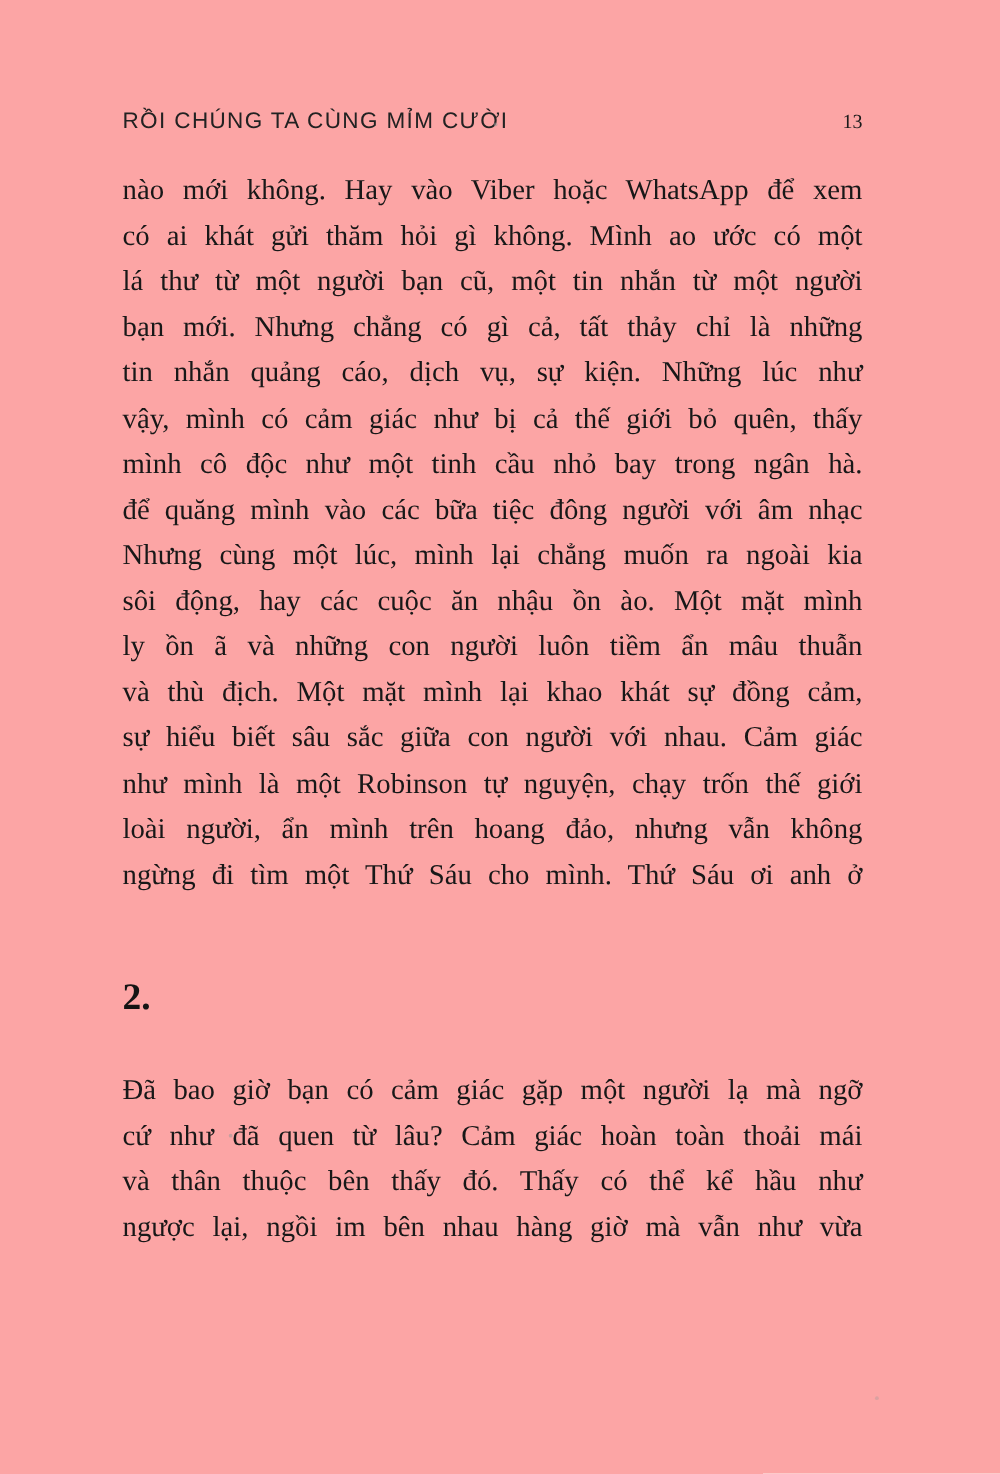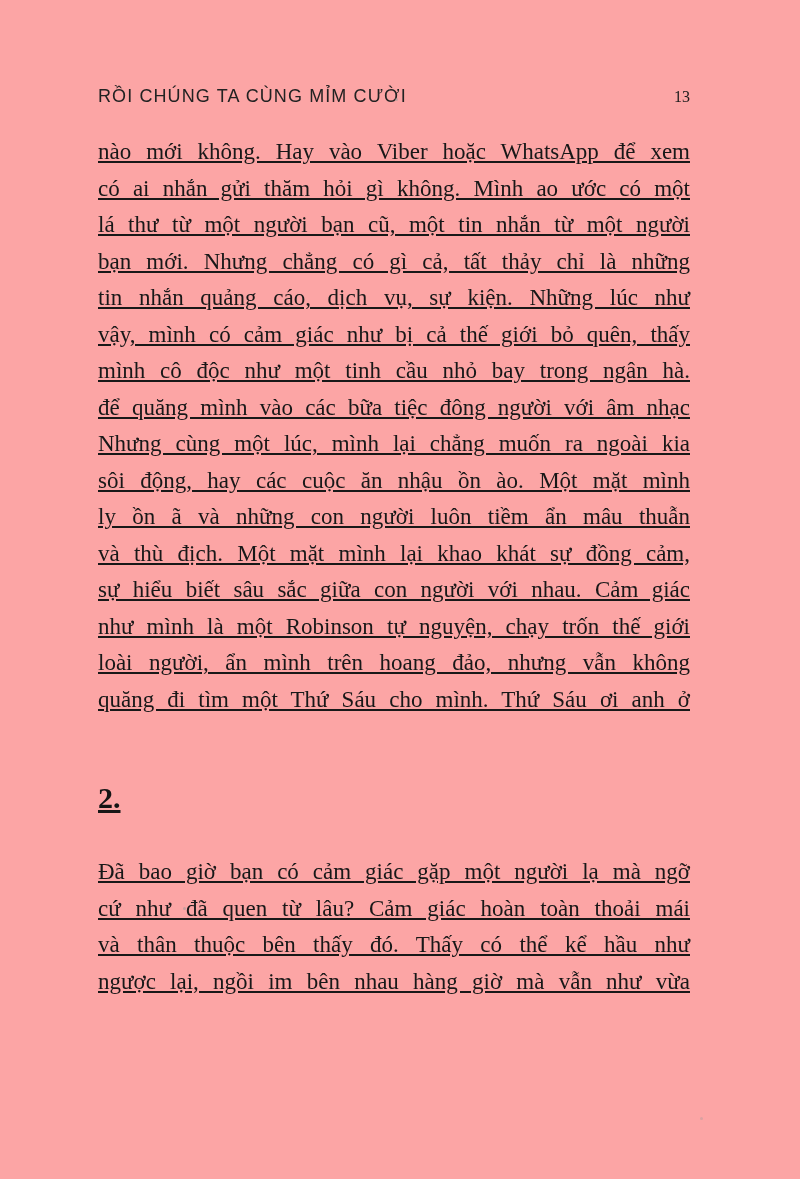--- a/index.html
+++ b/index.html
@@ -39,21 +39,20 @@
   }
   .text-block {
     position: absolute;
     left: 98px;
     top: 134px;
     width: 592px;
     font-family: "Liberation Serif", "DejaVu Serif", serif;
     font-size: 23px;
     line-height: 36.5px;
     color: #181818;
-    text-decoration: underline;
   }
   .paragraph { margin: 0; }
   .line {
     text-align: justify;
     text-align-last: justify;
     white-space: normal;
   }
   .line.last-line {
     text-align-last: left;
   }
@@ -80,35 +79,35 @@
 <div class="page">
 
   <header class="running-head">
     <span class="running-title">RỒI CHÚNG TA CÙNG MỈM CƯỜI</span>
     <span class="page-number">13</span>
   </header>
 
   <main class="text-block">
     <div class="paragraph">
         <div class="line">nào mới không. Hay vào Viber hoặc WhatsApp để xem</div>
-        <div class="line">có ai nhắn gửi thăm hỏi gì không. Mình ao ước có một</div>
+        <div class="line">có ai khát gửi thăm hỏi gì không. Mình ao ước có một</div>
         <div class="line">lá thư từ một người bạn cũ, một tin nhắn từ một người</div>
         <div class="line">bạn mới. Nhưng chẳng có gì cả, tất thảy chỉ là những</div>
         <div class="line">tin nhắn quảng cáo, dịch vụ, sự kiện. Những lúc như</div>
         <div class="line">vậy, mình có cảm giác như bị cả thế giới bỏ quên, thấy</div>
         <div class="line">mình cô độc như một tinh cầu nhỏ bay trong ngân hà.</div>
         <div class="line">để quăng mình vào các bữa tiệc đông người với âm nhạc</div>
         <div class="line">Nhưng cùng một lúc, mình lại chẳng muốn ra ngoài kia</div>
         <div class="line">sôi động, hay các cuộc ăn nhậu ồn ào. Một mặt mình</div>
         <div class="line">ly ồn ã và những con người luôn tiềm ẩn mâu thuẫn</div>
         <div class="line">và thù địch. Một mặt mình lại khao khát sự đồng cảm,</div>
         <div class="line">sự hiểu biết sâu sắc giữa con người với nhau. Cảm giác</div>
         <div class="line">như mình là một Robinson tự nguyện, chạy trốn thế giới</div>
         <div class="line">loài người, ẩn mình trên hoang đảo, nhưng vẫn không</div>
-        <div class="line">quăng đi tìm một Thứ Sáu cho mình. Thứ Sáu ơi anh ở</div>
+        <div class="line">ngừng đi tìm một Thứ Sáu cho mình. Thứ Sáu ơi anh ở</div>
       </div>
 
     <h2 class="section-number">2.</h2>
 
     <div class="paragraph">
         <div class="line">Đã bao giờ bạn có cảm giác gặp một người lạ mà ngỡ</div>
         <div class="line">cứ như đã quen từ lâu? Cảm giác hoàn toàn thoải mái</div>
         <div class="line">và thân thuộc bên thấy đó. Thấy có thể kể hầu như</div>
         <div class="line">ngược lại, ngồi im bên nhau hàng giờ mà vẫn như vừa</div>
       </div>

